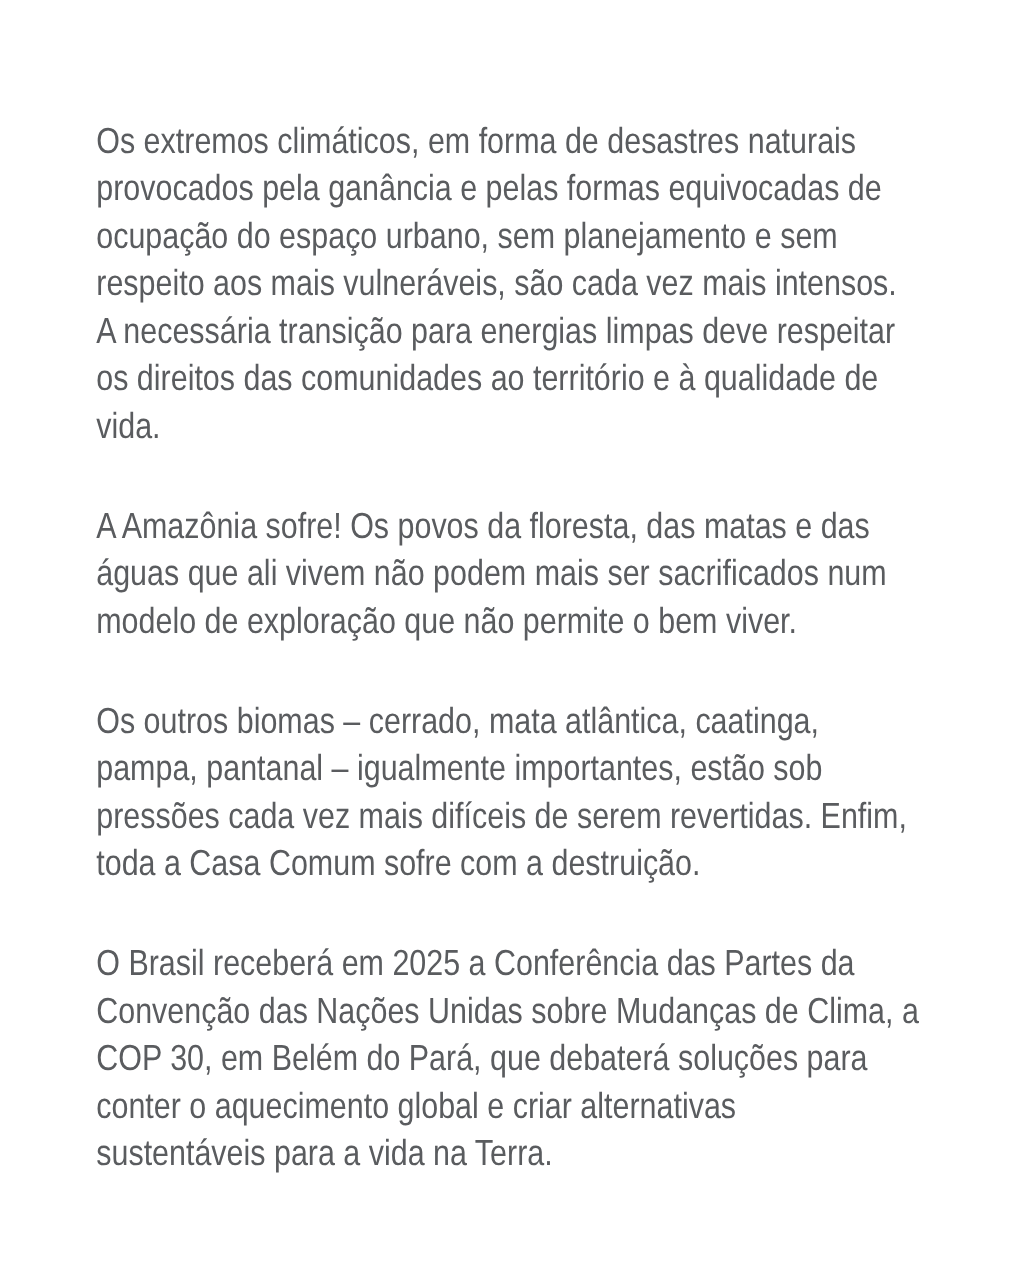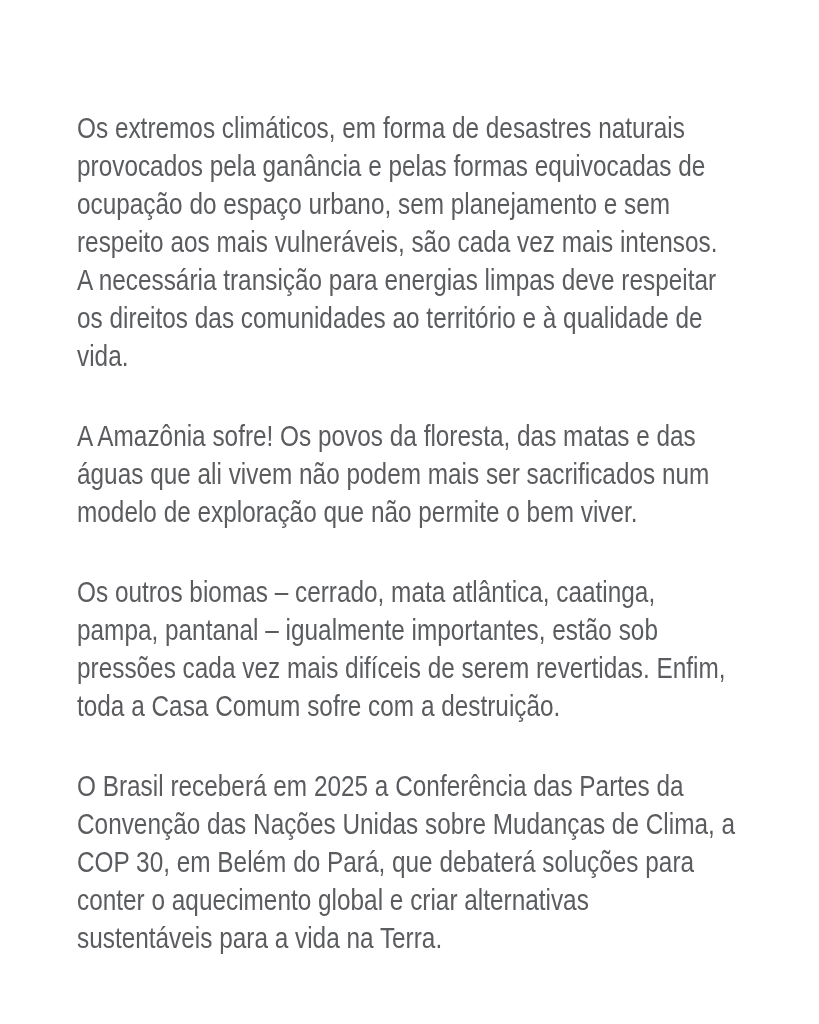--- a/index.html
+++ b/index.html
@@ -9,21 +9,21 @@
   body {
     width: 819px;
     height: 1024px;
     background: #ffffff;
     overflow: hidden;
     position: relative;
   }
   .page {
     position: absolute;
     left: 0;
-    top: 15px;
+    top: 0;
     width: 819px;
     height: 807px;
     background: #ffffff;
   }
   .article {
     position: absolute;
     left: 77px;
     top: 94px;
     width: 880px;
     transform: scaleX(0.84);

